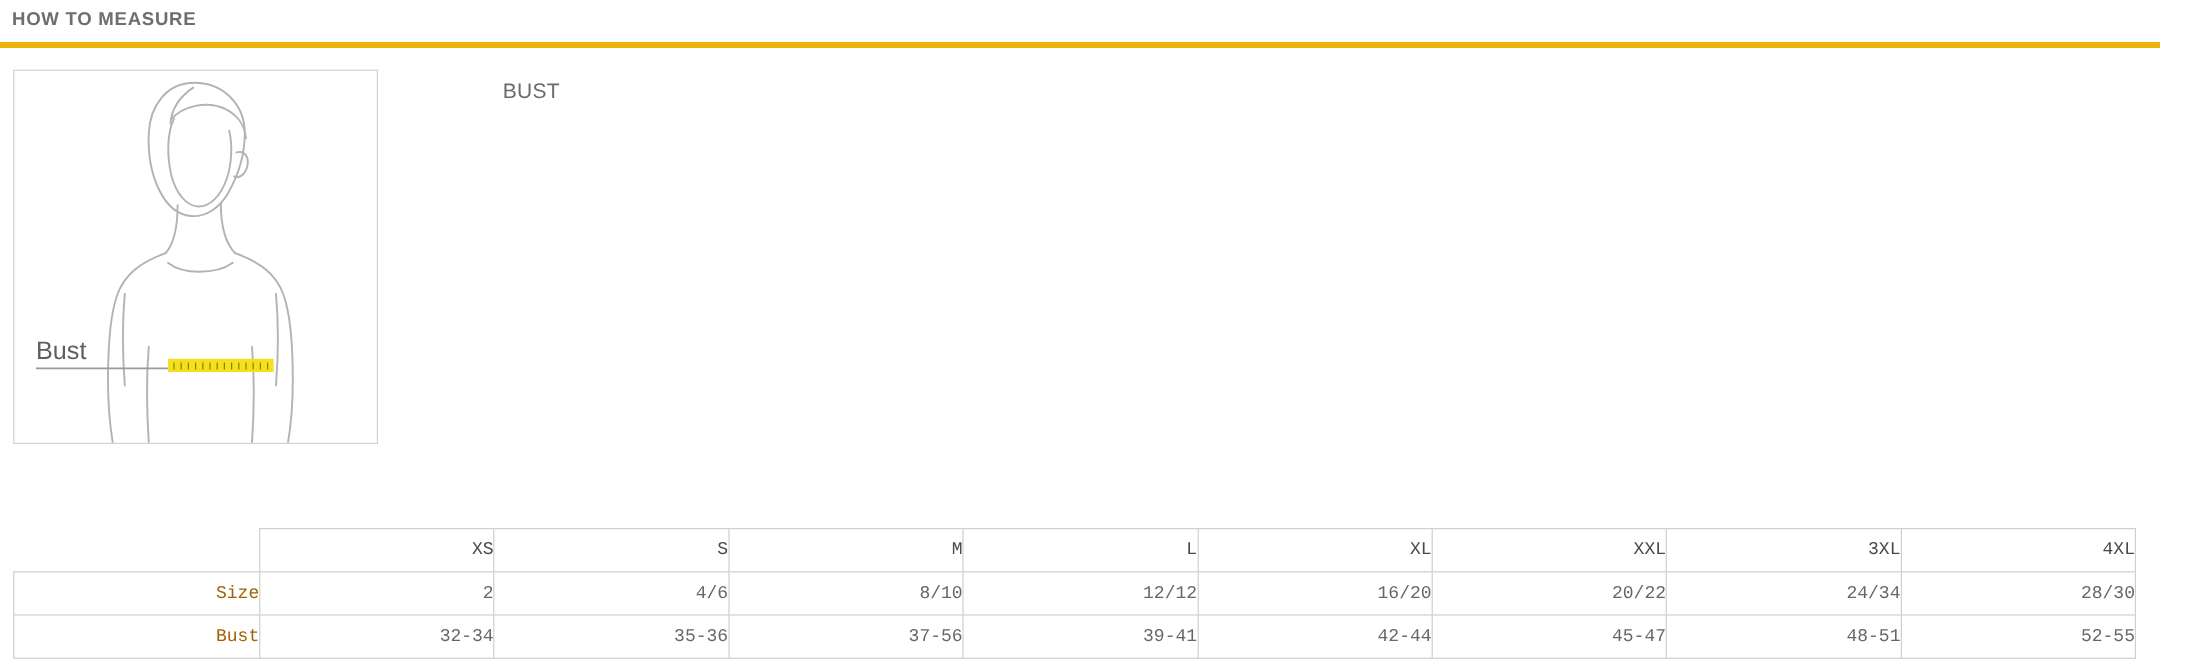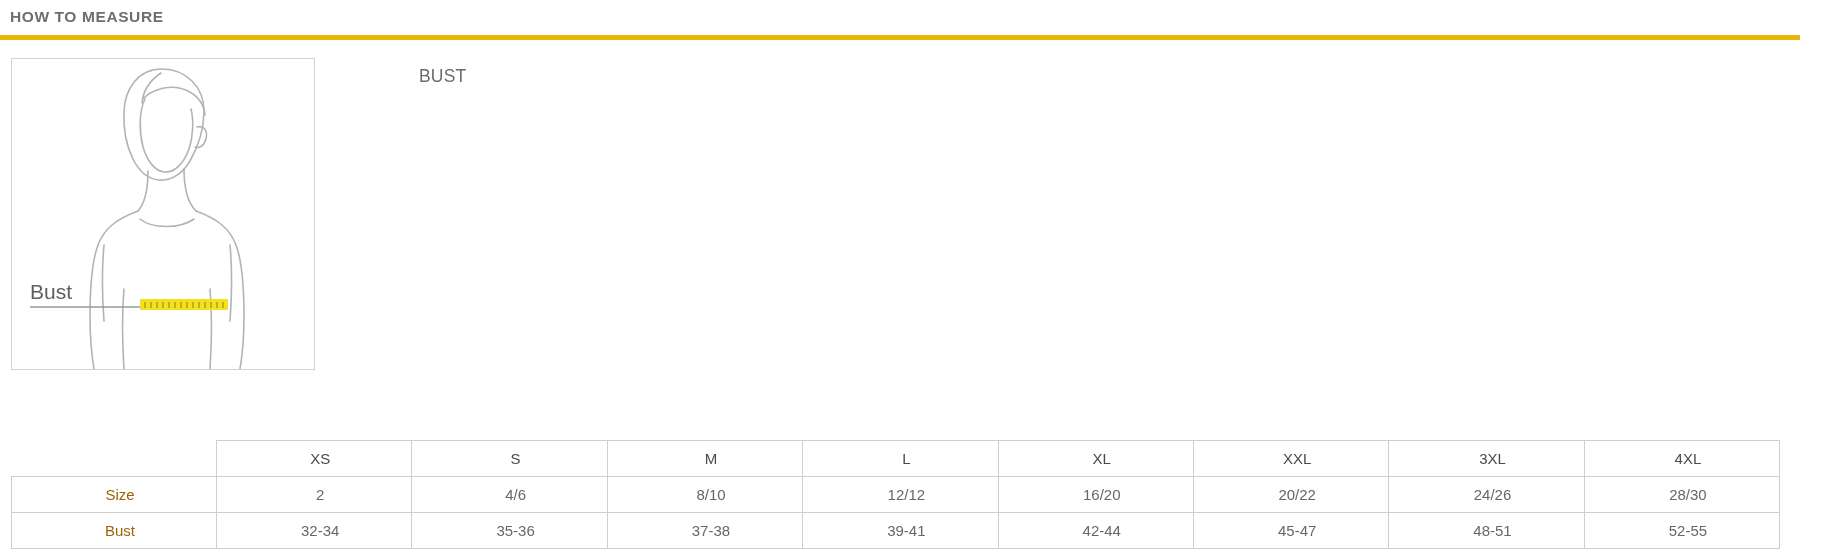--- a/index.html
+++ b/index.html
@@ -100,24 +100,25 @@
     color: #5a5a5a;
   }
   table.size-chart col.rowlabel { width: 205px; }
   table.size-chart col.sizecol  { width: 195.4px; }
 
   table.size-chart th,
   table.size-chart td {
     border: 1px solid #cfcfcf;
     height: 36px;
     padding: 0 0 0 12px;
-    text-align: center;
+    text-align: right;
     font-weight: normal;
     vertical-align: middle;
     box-sizing: border-box;
+    font-family: Liberation Mono, monospace;
   }
   table.size-chart thead th.corner {
     border: none;
     background: transparent;
   }
   table.size-chart thead th {
     color: #4a4a4a;
   }
   table.size-chart tbody th {
     color: #a16207;
@@ -224,28 +225,28 @@
       </thead>
       <tbody>
         <tr>
           <th>Size</th>
           <td>2</td>
           <td>4/6</td>
           <td>8/10</td>
           <td>12/12</td>
           <td>16/20</td>
           <td>20/22</td>
-          <td>24/26</td>
+          <td>24/34</td>
           <td>28/30</td>
         </tr>
         <tr>
           <th>Bust</th>
           <td>32-34</td>
           <td>35-36</td>
-          <td>37-38</td>
+          <td>37-56</td>
           <td>39-41</td>
           <td>42-44</td>
           <td>45-47</td>
           <td>48-51</td>
           <td>52-55</td>
         </tr>
       </tbody>
     </table>
   </div>
 

